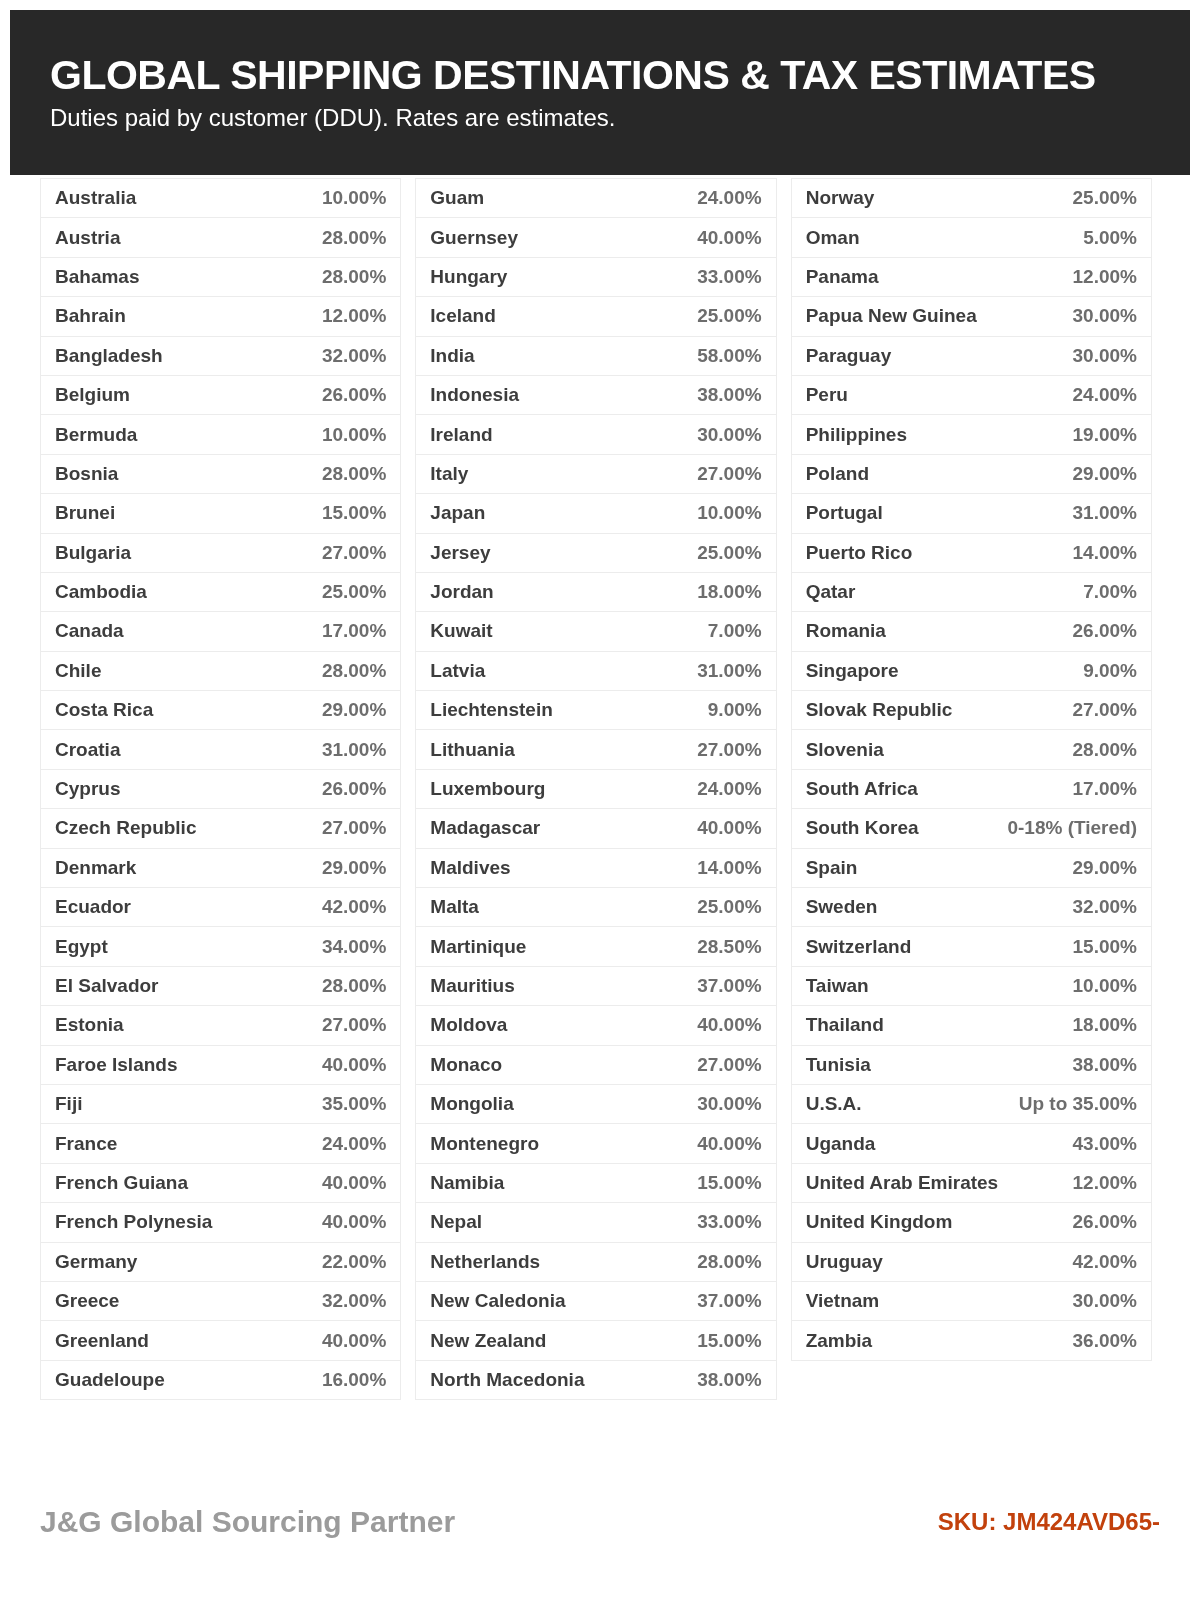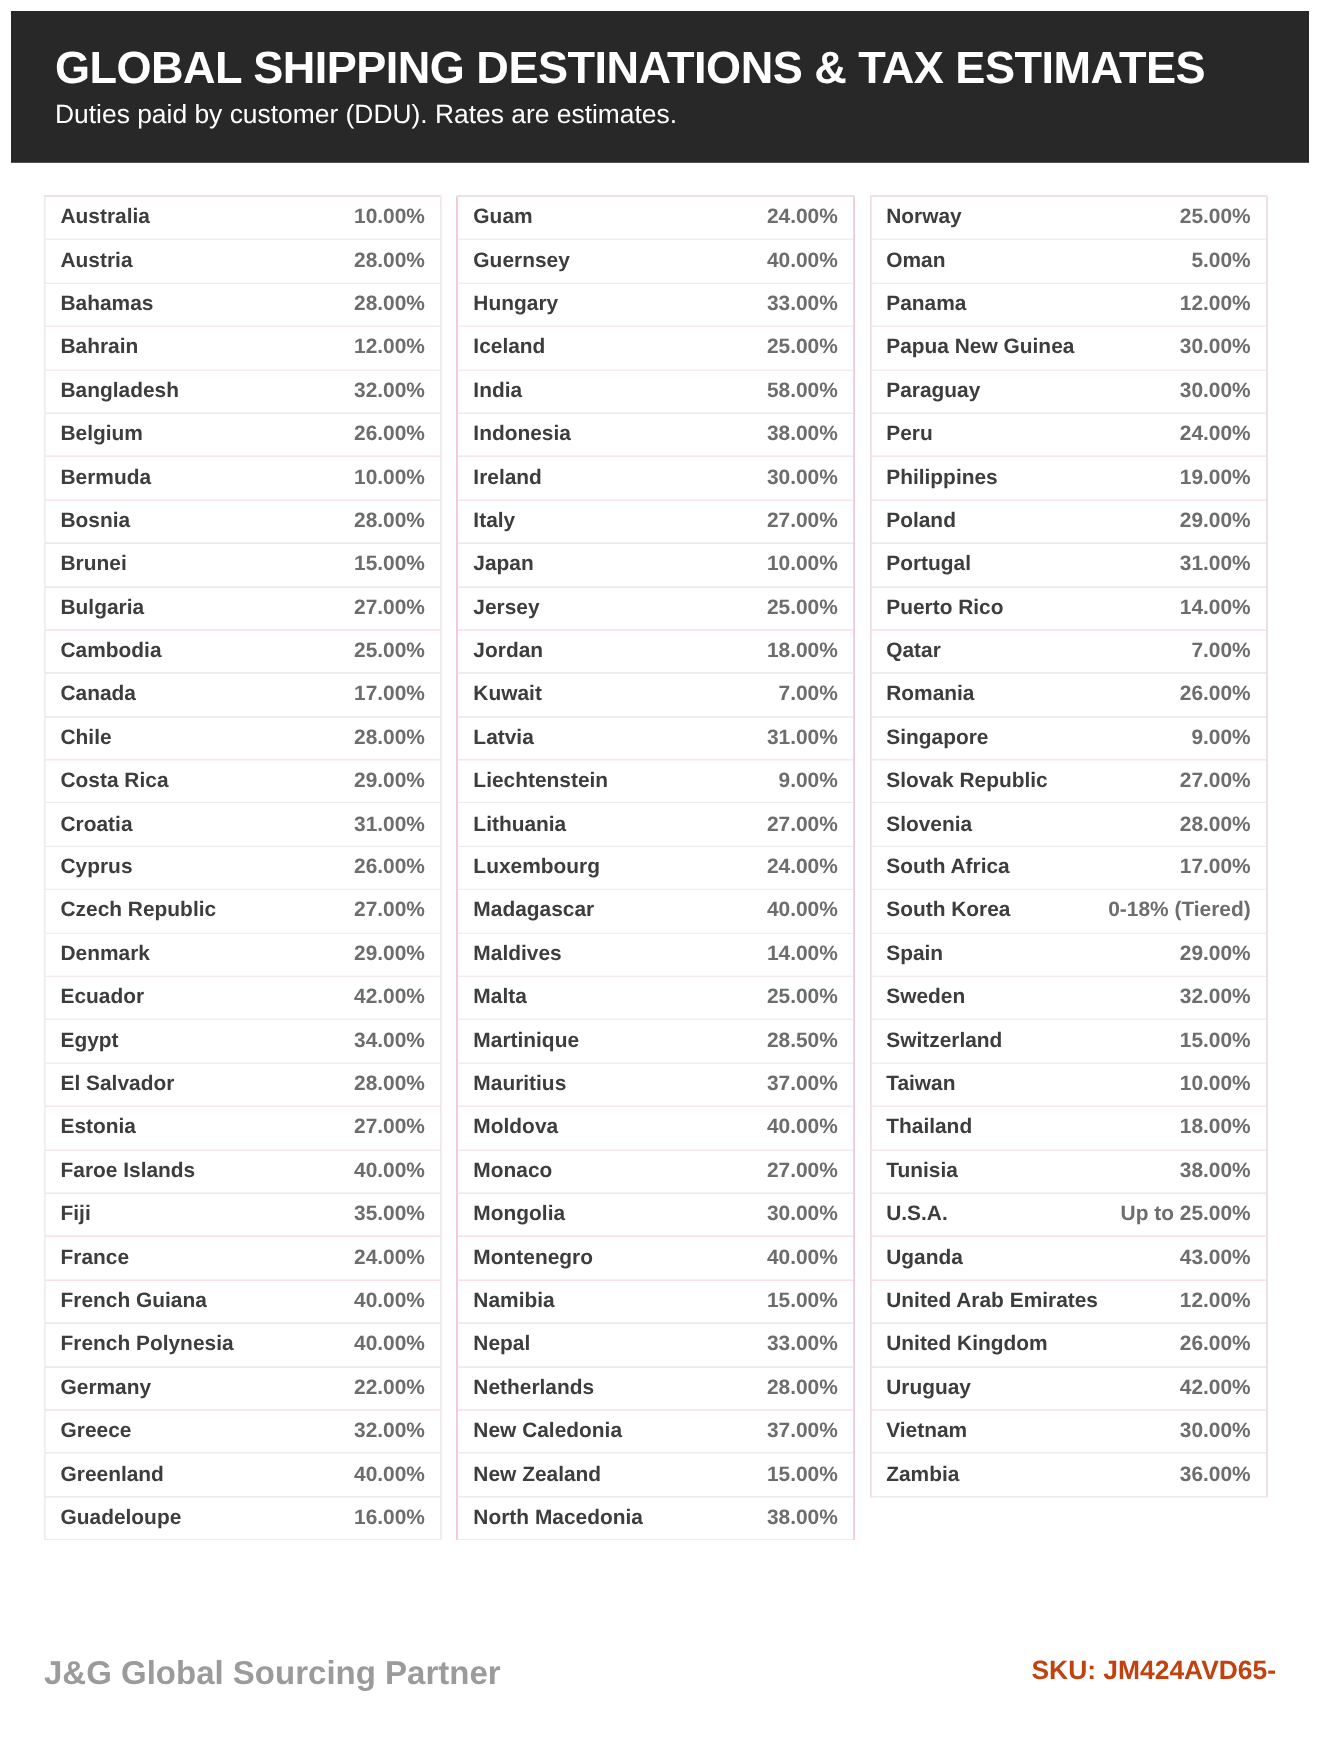--- a/index.html
+++ b/index.html
@@ -6,21 +6,21 @@
   html, body {
     width: 1200px; height: 1600px;
     background: #ffffff;
     font-family: "Liberation Sans", sans-serif;
     position: relative;
     overflow: hidden;
   }
   .header {
     position: absolute;
     top: 10px; left: 10px; right: 10px;
-    height: 138px;
+    height: 165px;
     background: #282828;
     display: flex;
     flex-direction: column;
     justify-content: center;
     padding-left: 40px;
   }
   .header h1 {
     color: #ffffff;
     font-size: 41px;
     font-weight: 700;
@@ -70,21 +70,21 @@
     white-space: nowrap;
     margin-left: 8px;
   }
   .footer {
     position: absolute;
     top: 1505px;
     left: 40px;
     right: 40px;
     display: flex;
     justify-content: space-between;
-    align-items: flex-start;
+    align-items: center;
   }
   .brand {
     color: #9b9b9b;
     font-size: 30px;
     font-weight: 700;
   }
   .sku {
     color: #c2410c;
     font-size: 24px;
     font-weight: 700;
@@ -439,21 +439,21 @@
       <div class="row">
         <span class="country">Thailand</span>
         <span class="rate">18.00%</span>
       </div>
       <div class="row">
         <span class="country">Tunisia</span>
         <span class="rate">38.00%</span>
       </div>
       <div class="row">
         <span class="country">U.S.A.</span>
-        <span class="rate">Up to 25.00%</span>
+        <span class="rate">Up to 35.00%</span>
       </div>
       <div class="row">
         <span class="country">Uganda</span>
         <span class="rate">43.00%</span>
       </div>
       <div class="row">
         <span class="country">United Arab Emirates</span>
         <span class="rate">12.00%</span>
       </div>
       <div class="row">

